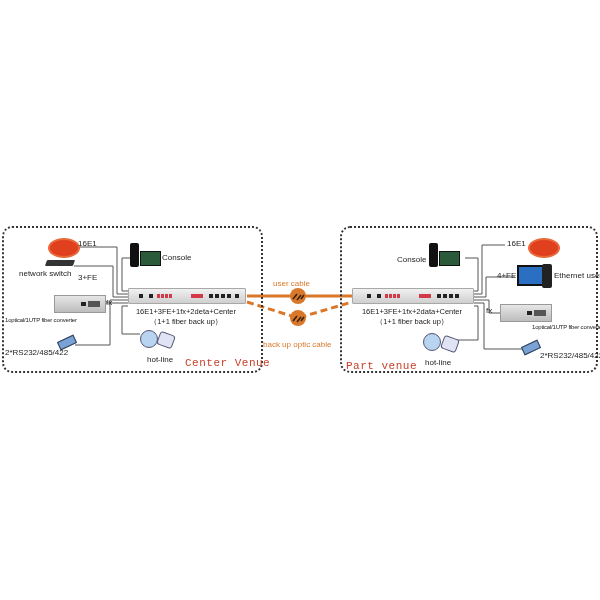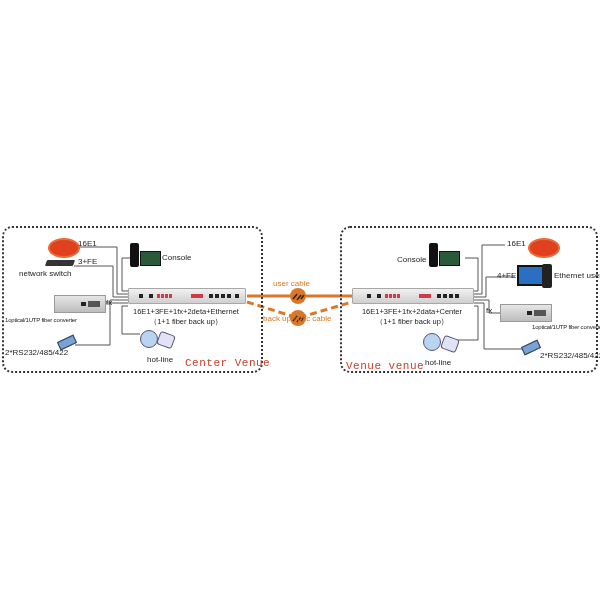--- a/index.html
+++ b/index.html
@@ -48,21 +48,21 @@
   <circle cx="298" cy="318" r="8" fill="#d9782a"></circle>
   <path d="M293,321 l4,-5 M297,322 l4,-5 M301,321 l3,-4" stroke="#3a2210" stroke-width="1.6"></path>
 </svg>
 
 <div class="venue-box" style="left:2px;top:226px;width:261px;height:147px;"></div>
 
 <div class="abs" style="left:50px;top:240px;width:28px;height:16px;border-radius:50%;background:#e0401e;box-shadow:0 0 0 2px #e86a3a;"></div>
 <span class="lbl" style="left:78px;top:240px;">16E1</span>
 
 <div class="abs" style="left:46px;top:260px;width:28px;height:6px;background:#333;border-radius:1px;transform:skewX(-20deg);"></div>
-<span class="lbl" style="left:78px;top:258px;text-align:center;">3+FE</span>
+<span class="lbl" style="left:78px;top:274px;text-align:center;">3+FE</span>
 <span class="lbl" style="left:19px;top:270px;">network switch</span>
 
 <div class="abs" style="left:54px;top:295px;width:50px;height:16px;background:linear-gradient(#e6e6e6,#bdbdbd);border:1px solid #999;">
   <div class="abs" style="left:26px;top:6px;width:5px;height:4px;background:#222;"></div>
   <div class="abs" style="left:33px;top:5px;width:12px;height:6px;background:#555;"></div>
 </div>
 <span class="lbl" style="left:106px;top:299px;">fx</span>
 <span class="lbl small" style="left:5px;top:317px;">1optical/1UTP fiber converter</span>
 
 <div class="abs" style="left:58px;top:338px;width:16px;height:7px;background:#7aa2d6;transform:rotate(-25deg);border:1px solid #345;"></div>
@@ -80,31 +80,31 @@
     <div class="port red" style="left:36px;"></div>
     <div class="port red" style="left:40px;"></div>
   <div class="abs" style="left:62px;top:5px;width:12px;height:4px;background:#d23a4a;"></div>
   <div class="port" style="left:80px;"></div>
     <div class="port" style="left:86px;"></div>
     <div class="port" style="left:92px;"></div>
     <div class="port" style="left:98px;"></div>
     <div class="port" style="left:106px;"></div>
 </div>
 <div class="dev-caption" style="left:128px;top:307px;width:116px;">
-  <div>16E1+3FE+1fx+2deta+Ethernet</div>
+  <div>16E1+3FE+1fx+2deta+Center</div>
   <div>（1+1 fiber back up）</div>
 </div>
 
 <div class="abs" style="left:140px;top:330px;width:16px;height:16px;border-radius:50%;background:#b8d4f0;border:1px solid #557;"></div>
 <div class="abs" style="left:158px;top:333px;width:14px;height:12px;background:#dfe3f4;border:1px solid #557;border-radius:3px;transform:rotate(20deg);"></div>
 <span class="lbl" style="left:147px;top:356px;">hot-line</span>
 <span class="venue-title" style="left:185px;top:357px;">Center Venue</span>
 
 <span class="cable-lbl" style="left:273px;top:279px;">user cable</span>
-<span class="cable-lbl" style="left:263px;top:314px;">back up optic cable</span>
+<span class="cable-lbl" style="left:263px;top:340px;">back up optic cable</span>
 
 <div class="venue-box" style="left:340px;top:226px;width:258px;height:147px;"></div>
 
 <div class="abs" style="left:429px;top:243px;width:9px;height:24px;background:#111;border-radius:2px;"></div>
 <div class="abs" style="left:439px;top:251px;width:19px;height:13px;background:#2a5a3a;border:1px solid #111;"></div>
 <span class="lbl" style="left:397px;top:256px;">Console</span>
 
 <span class="lbl" style="left:507px;top:240px;">16E1</span>
 <div class="abs" style="left:530px;top:240px;width:28px;height:16px;border-radius:50%;background:#e0401e;box-shadow:0 0 0 2px #e86a3a;"></div>
 
@@ -137,13 +137,13 @@
     <div class="port" style="left:102px;"></div>
 </div>
 <div class="dev-caption" style="left:350px;top:307px;width:124px;">
   <div>16E1+3FE+1fx+2data+Center</div>
   <div>（1+1 fiber back up）</div>
 </div>
 
 <div class="abs" style="left:423px;top:333px;width:16px;height:16px;border-radius:50%;background:#b8d4f0;border:1px solid #557;"></div>
 <div class="abs" style="left:442px;top:337px;width:14px;height:12px;background:#dfe3f4;border:1px solid #557;border-radius:3px;transform:rotate(20deg);"></div>
 <span class="lbl" style="left:425px;top:359px;">hot-line</span>
-<span class="venue-title" style="left:346px;top:360px;">Venue venue</span>
+<span class="venue-title" style="left:346px;top:360px;">Part venue</span>
 
 </body></html>

